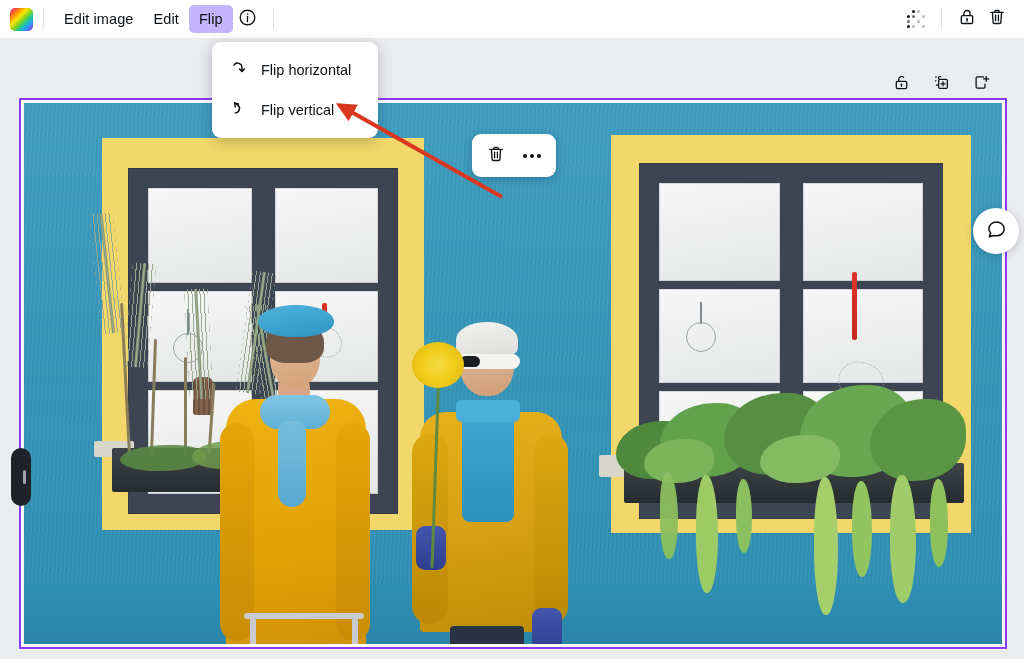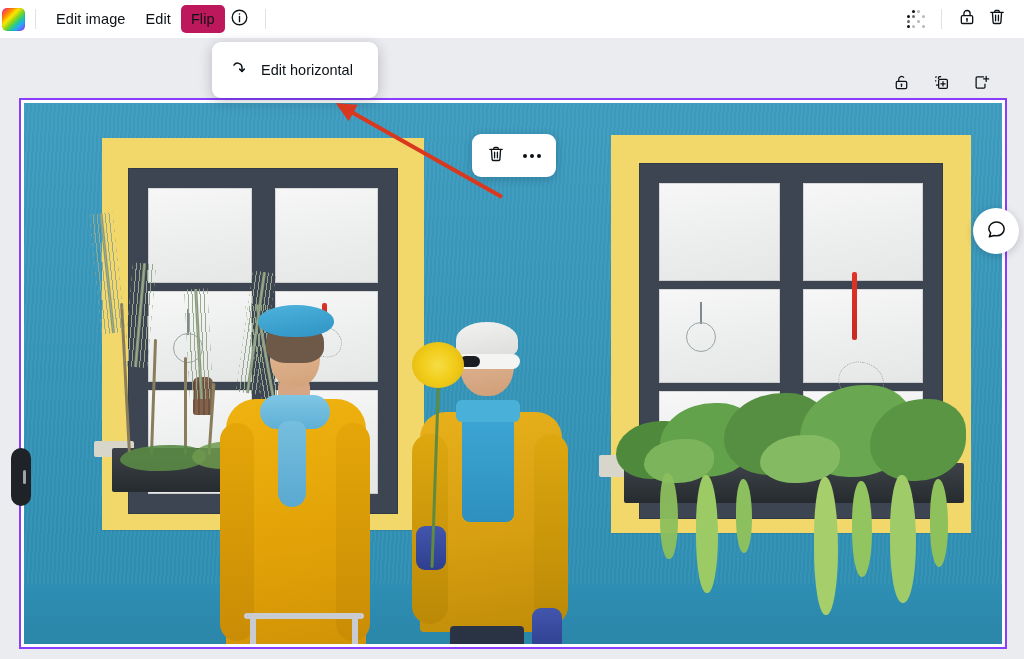--- a/index.html
+++ b/index.html
@@ -28,21 +28,21 @@
     background: #ffffff;
     display: flex;
     align-items: center;
     z-index: 40;
   }
 
   .tb-left {
     display: flex;
     align-items: center;
     height: 100%;
-    padding-left: 2px;
+    padding-left: 10px;
   }
   .tb-right {
     display: flex;
     align-items: center;
     height: 100%;
     margin-left: auto;
     padding-right: 12px;
   }
 
   .rainbow-swatch {
@@ -72,21 +72,21 @@
     gap: 7px;
     padding: 0 10px;
     border-radius: 5px;
     font-size: 14.5px;
     color: #0d1216;
     letter-spacing: .1px;
     white-space: nowrap;
     cursor: pointer;
     user-select: none;
   }
-  .tb-btn.active { background: #be185d; }
+  .tb-btn.active { background: #c4b5fd; }
 
   .tb-icon-btn {
     width: 30px; height: 30px;
     display: flex;
     align-items: center;
     justify-content: center;
     border-radius: 5px;
     cursor: pointer;
   }
 
@@ -453,21 +453,30 @@
   </div>
 
   <div class="flip-menu">
     <div class="fm-item">
       <span>
         <svg width="21" height="21" viewBox="0 0 24 24" fill="none" stroke="#0d1216" stroke-width="1.7" stroke-linecap="round" stroke-linejoin="round">
           <path d="M6.8 8.2a5 5 0 0 1 9.2 2.7v4.2"></path>
           <path d="M13.3 12.7l2.7 2.6 2.6-2.6"></path>
         </svg>
       </span>
-      <span>Edit horizontal</span>
+      <span>Flip horizontal</span>
+    </div>
+    <div class="fm-item">
+      <span>
+        <svg width="21" height="21" viewBox="0 0 24 24" fill="none" stroke="#0d1216" stroke-width="1.7" stroke-linecap="round" stroke-linejoin="round">
+          <path d="M8.2 17.0a5 5 0 0 0 2.8-9.1l-3.4-2.2"></path>
+          <path d="M12.0 6.9l-4.4-1.3.7 4.4"></path>
+        </svg>
+      </span>
+      <span>Flip vertical</span>
     </div>
   </div>
 
   <div class="above-canvas">
     <div class="ac-btn">
       <span>
         <svg width="19" height="19" viewBox="0 0 24 24" fill="none" stroke="#0d1216" stroke-width="1.6">
           <rect x="5.4" y="10.6" width="13.2" height="9.1" rx="1.6"></rect>
           <path d="M8.5 10.6V7.9a3.6 3.6 0 0 1 6.6-1.9"></path>
           <circle cx="12" cy="14.4" r="1.1" fill="#0d1216" stroke="none"></circle>

